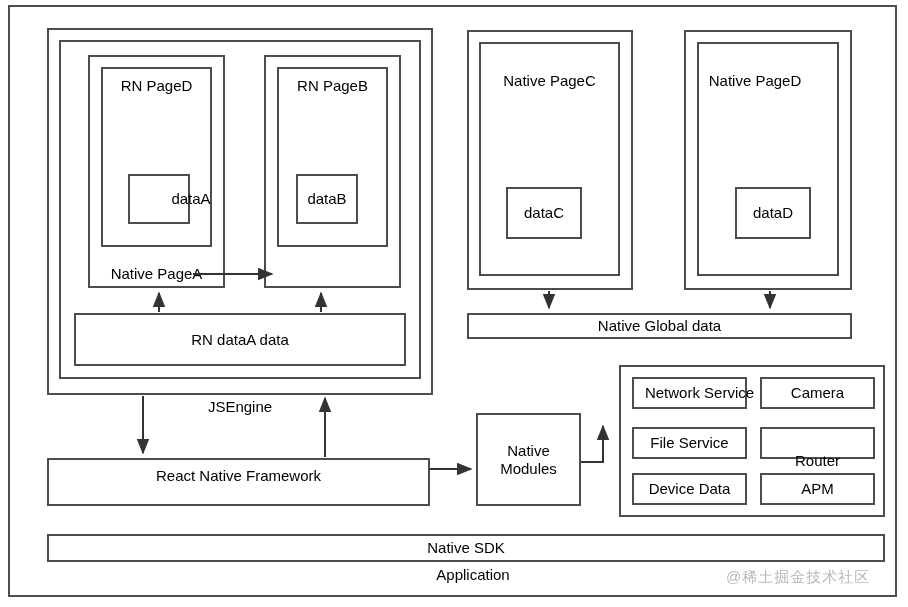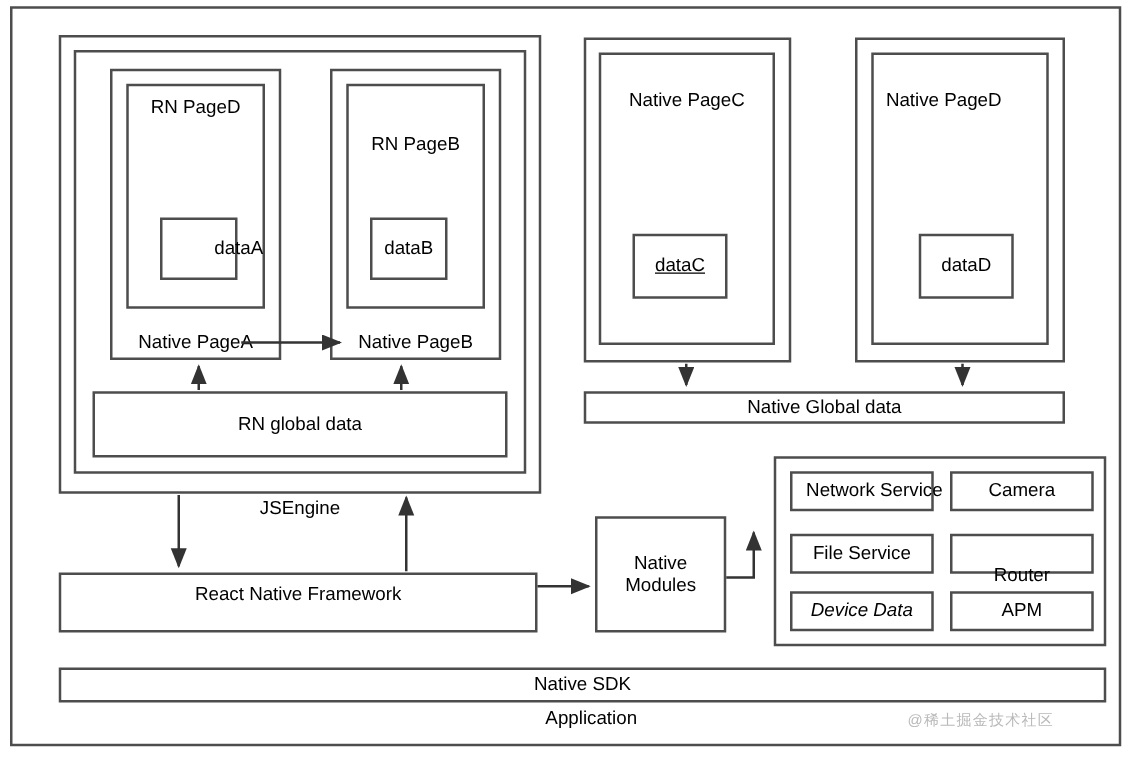--- a/index.html
+++ b/index.html
@@ -47,21 +47,21 @@
     position: absolute;
     left: 0;
     top: 0;
     width: 908px;
     height: 607px;
     overflow: visible;
     pointer-events: none;
   }
   .watermark {
     position: absolute;
-    font-size: 12px;
+    font-size: 15px;
     color: #b9b9b9;
     letter-spacing: 1px;
     white-space: nowrap;
   }
 </style>
 </head>
 <body>
 
 <div id="canvas">
 
@@ -76,36 +76,35 @@
   <div class="bx" style="left:88px; top:55px; width:137px; height:233px;"></div>
   <div class="lbl" style="left:88px; top:263px; width:137px; height:22px;">Native PageA</div>
 
   <div class="bx" style="left:101px; top:67px; width:111px; height:180px;"></div>
   <div class="lbl lbl-top" style="left:101px; top:77px; width:111px; height:24px;">RN PageD</div>
 
   <div class="bx" style="left:128px; top:174px; width:62px; height:50px;"></div>
   <div class="lbl" style="left:128px; top:174px; width:82px; height:50px;padding-left:44px;">dataA</div>
 
   <div class="bx" style="left:264px; top:55px; width:137px; height:233px;"></div>
-  <div class="lbl" style="left:264px; top:263px; width:137px; height:22px;">Native PageB</div>
 
   <div class="bx" style="left:277px; top:67px; width:111px; height:180px;"></div>
-  <div class="lbl lbl-top" style="left:277px; top:77px; width:111px; height:24px;margin-top:30px;">RN PageB</div>
+  <div class="lbl lbl-top" style="left:277px; top:77px; width:111px; height:24px;">RN PageB</div>
 
   <div class="bx" style="left:296px; top:174px; width:62px; height:50px;"></div>
   <div class="lbl" style="left:296px; top:174px; width:62px; height:50px;">dataB</div>
 
   <div class="bx" style="left:74px; top:313px; width:332px; height:53px;"></div>
-  <div class="lbl" style="left:74px; top:313px; width:332px; height:53px;">RN global data</div>
+  <div class="lbl" style="left:74px; top:313px; width:332px; height:53px;">RN dataA data</div>
 
   <div class="bx" style="left:467px; top:30px; width:166px; height:260px;"></div>
   <div class="bx" style="left:479px; top:42px; width:141px; height:234px;"></div>
   <div class="lbl lbl-top" style="left:479px; top:72px; width:141px; height:24px;">Native PageC</div>
   <div class="bx" style="left:506px; top:187px; width:76px; height:52px;"></div>
-  <div class="lbl" style="left:506px; top:187px; width:76px; height:52px;text-decoration:underline;">dataC</div>
+  <div class="lbl" style="left:506px; top:187px; width:76px; height:52px;">dataC</div>
 
   <div class="bx" style="left:684px; top:30px; width:168px; height:260px;"></div>
   <div class="bx" style="left:697px; top:42px; width:142px; height:234px;"></div>
   <div class="lbl lbl-top" style="left:697px; top:72px; width:116px; height:24px;">Native PageD</div>
   <div class="bx" style="left:735px; top:187px; width:76px; height:52px;"></div>
   <div class="lbl" style="left:735px; top:187px; width:76px; height:52px;">dataD</div>
 
   <div class="bx" style="left:467px; top:313px; width:385px; height:26px;"></div>
   <div class="lbl" style="left:467px; top:313px; width:385px; height:26px;">Native Global data</div>
 
@@ -124,21 +123,21 @@
   <div class="bx" style="left:760px; top:377px; width:115px; height:32px;"></div>
   <div class="lbl" style="left:760px; top:377px; width:115px; height:32px;">Camera</div>
 
   <div class="bx" style="left:632px; top:427px; width:115px; height:32px;"></div>
   <div class="lbl" style="left:632px; top:427px; width:115px; height:32px;">File Service</div>
 
   <div class="bx" style="left:760px; top:427px; width:115px; height:32px;"></div>
   <div class="lbl" style="left:760px; top:445px; width:115px; height:32px;">Router</div>
 
   <div class="bx" style="left:632px; top:473px; width:115px; height:32px;"></div>
-  <div class="lbl" style="left:632px; top:473px; width:115px; height:32px;font-style:italic;">Device Data</div>
+  <div class="lbl" style="left:632px; top:473px; width:115px; height:32px;">Device Data</div>
 
   <div class="bx" style="left:760px; top:473px; width:115px; height:32px;"></div>
   <div class="lbl" style="left:760px; top:473px; width:115px; height:32px;">APM</div>
 
   <div class="bx" style="left:47px; top:534px; width:838px; height:28px;"></div>
   <div class="lbl" style="left:47px; top:534px; width:838px; height:28px;">Native SDK</div>
 
   <svg class="arrows" viewBox="0 0 908 607">
     <defs>
       <marker id="ah" markerWidth="9" markerHeight="9" refX="7.2" refY="3.2" orient="auto" markerUnits="strokeWidth">

